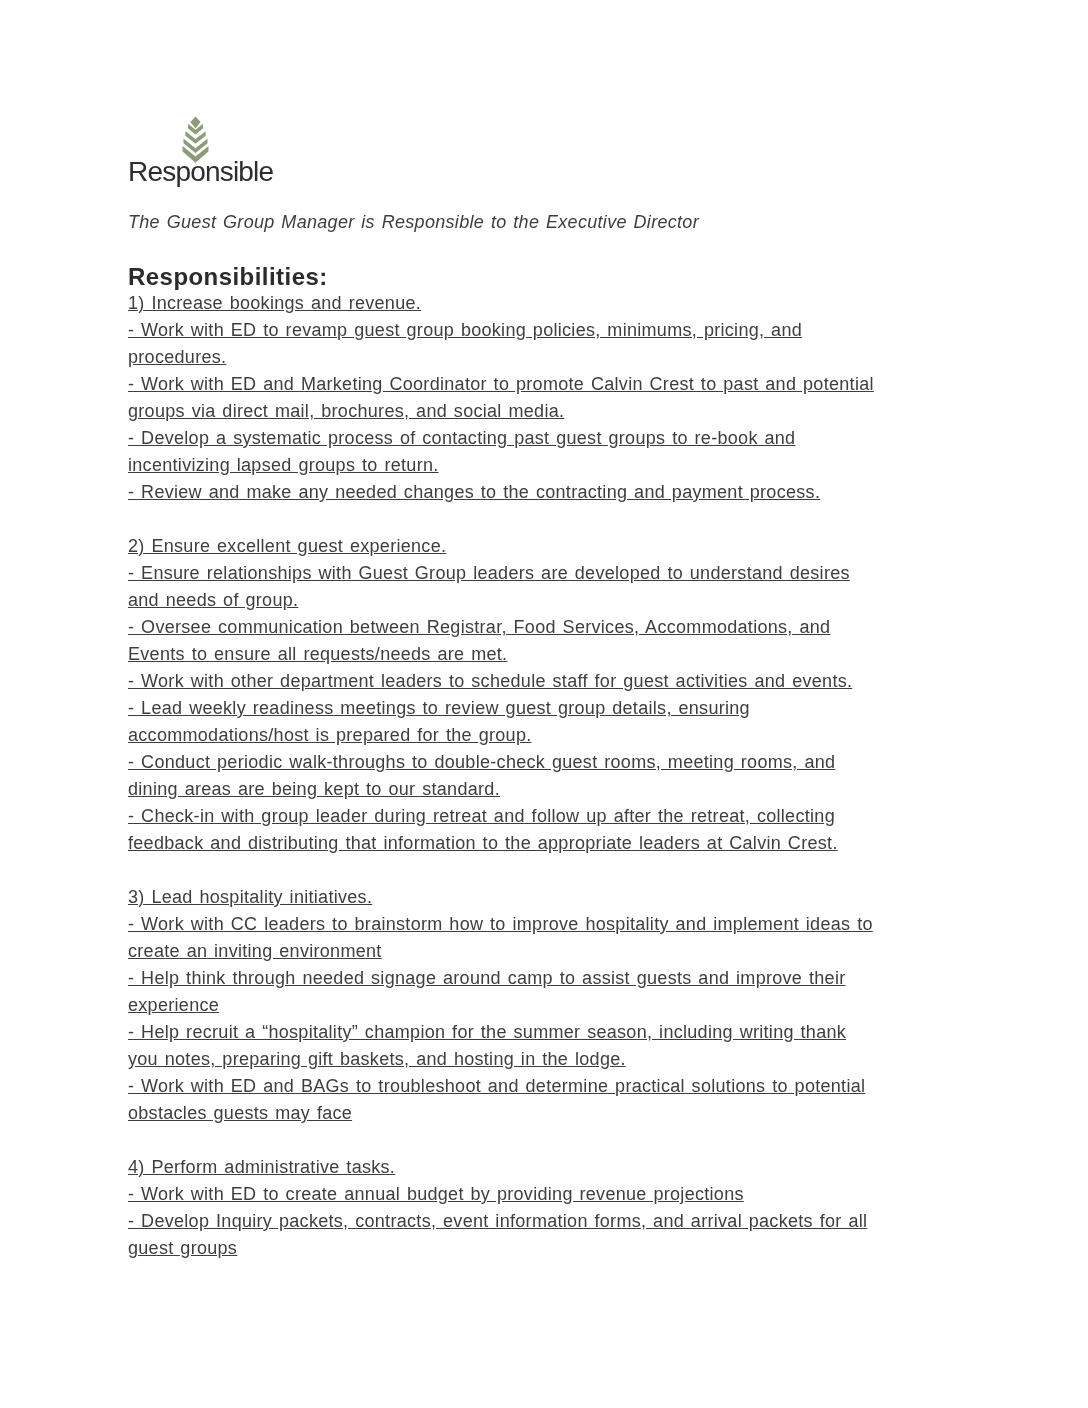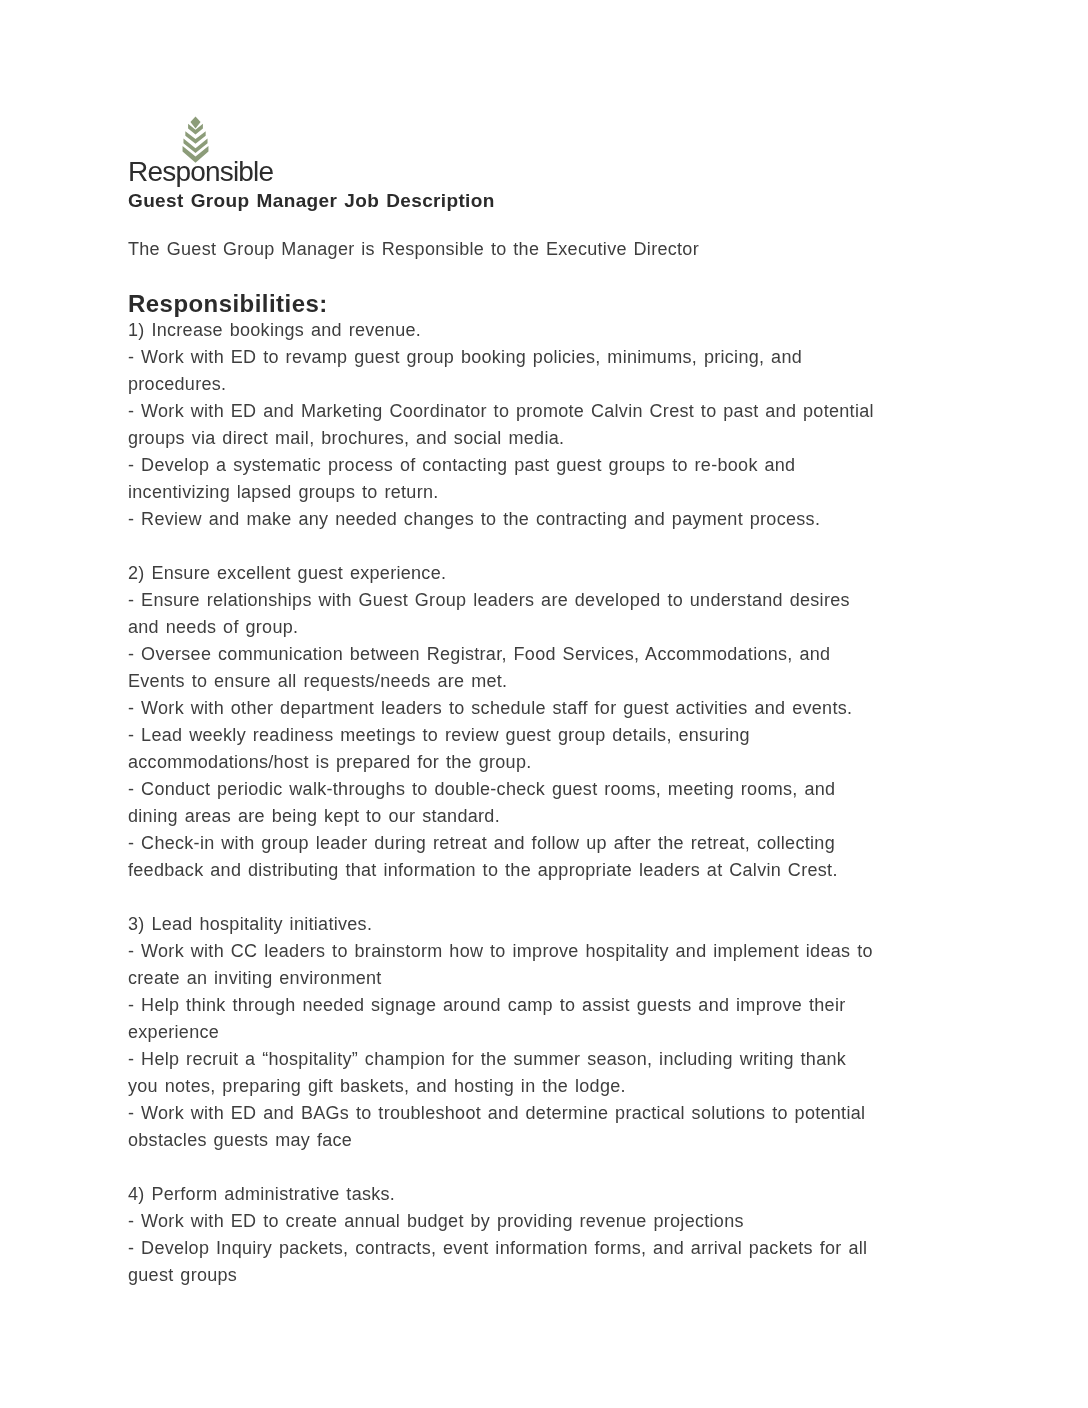--- a/index.html
+++ b/index.html
@@ -40,20 +40,21 @@
     font-size: 19px;
     font-weight: bold;
     letter-spacing: 0.35px;
     word-spacing: 1.5px;
     color: #2b2b2b;
     line-height: 27px;
     margin: 0;
   }
   .intro {
     margin: 22px 0 27px 0;
+    font-style: italic;
   }
   .body-text {
     font-size: 18px;
     line-height: 27px;
     letter-spacing: 0.3px;
     word-spacing: 1.5px;
     color: #3e3e3e;
     white-space: pre-line;
     width: 880px;
   }
@@ -61,20 +62,21 @@
     font-size: 24px;
     font-weight: bold;
     letter-spacing: 0.45px;
     word-spacing: 1.5px;
     color: #2b2b2b;
     line-height: 27px;
     margin: 0;
   }
   .section {
     margin: 0 0 27px 0;
+    text-decoration: underline;
   }
   .section:last-child {
     margin-bottom: 8px;
   }
 </style>
 </head>
 <body>
 
 <div class="page">
 
@@ -82,21 +84,20 @@
     <span class="tree-icon">
       <svg width="37" height="47" viewBox="0 0 40 50" xmlns="http://www.w3.org/2000/svg" aria-hidden="true">
         <polygon points="20,0 25.5,6 20,13 14.5,6" fill="#8c9c79"></polygon>
         <polygon points="12,8 20,14.5 28,8 28,13 20,19.5 12,13" fill="#8c9c79"></polygon>
         <polygon points="9,16 20,24.5 31,16 31,21 20,29.5 9,21" fill="#8c9c79"></polygon>
         <polygon points="7,24 20,34.5 33,24 33,29 20,39.5 7,29" fill="#8c9c79"></polygon>
         <polygon points="6,32 20,43.5 34,32 34,38 20,50 6,38" fill="#8c9c79"></polygon>
       </svg>
     </span>
     <div class="logo-text">Responsible</div>
-    <h1 class="doc-title">Guest Group Manager Job Description</h1>
   </header>
 
   <p class="body-text intro">The Guest Group Manager is Responsible to the Executive Director</p>
 
   <h2 class="resp-heading">Responsibilities:</h2>
 
   <p class="body-text section">1) Increase bookings and revenue.
 - Work with ED to revamp guest group booking policies, minimums, pricing, and
 procedures.
 - Work with ED and Marketing Coordinator to promote Calvin Crest to past and potential

